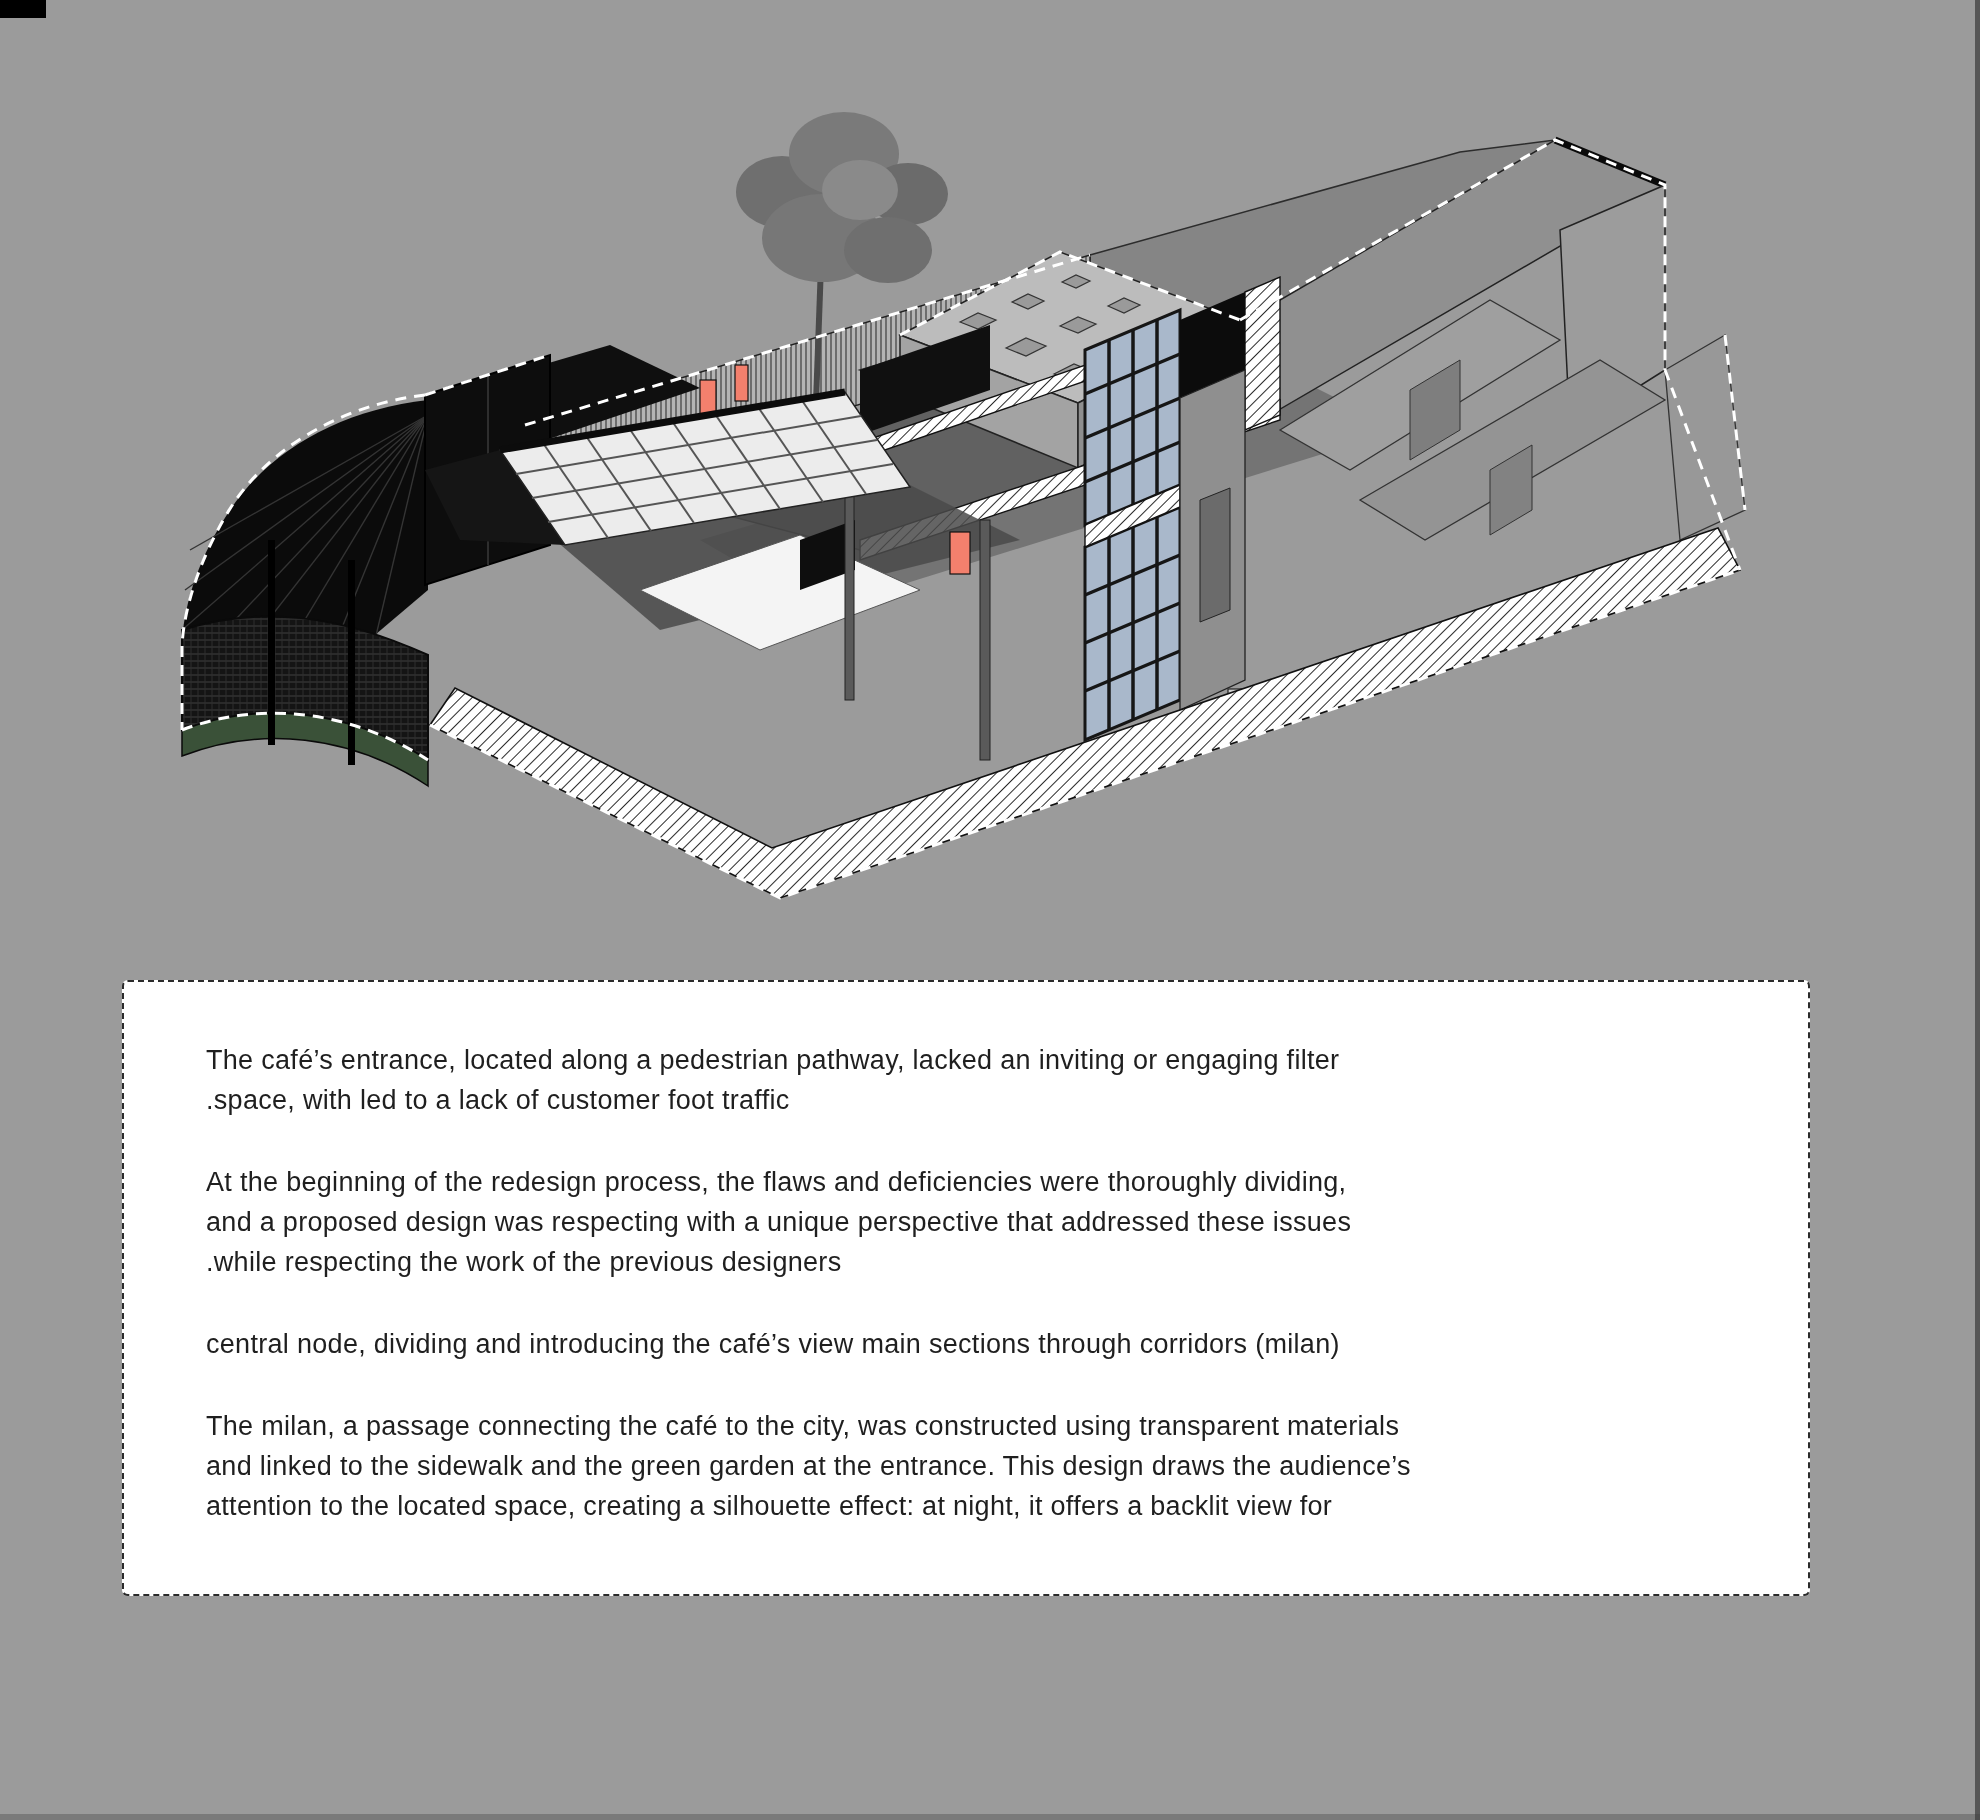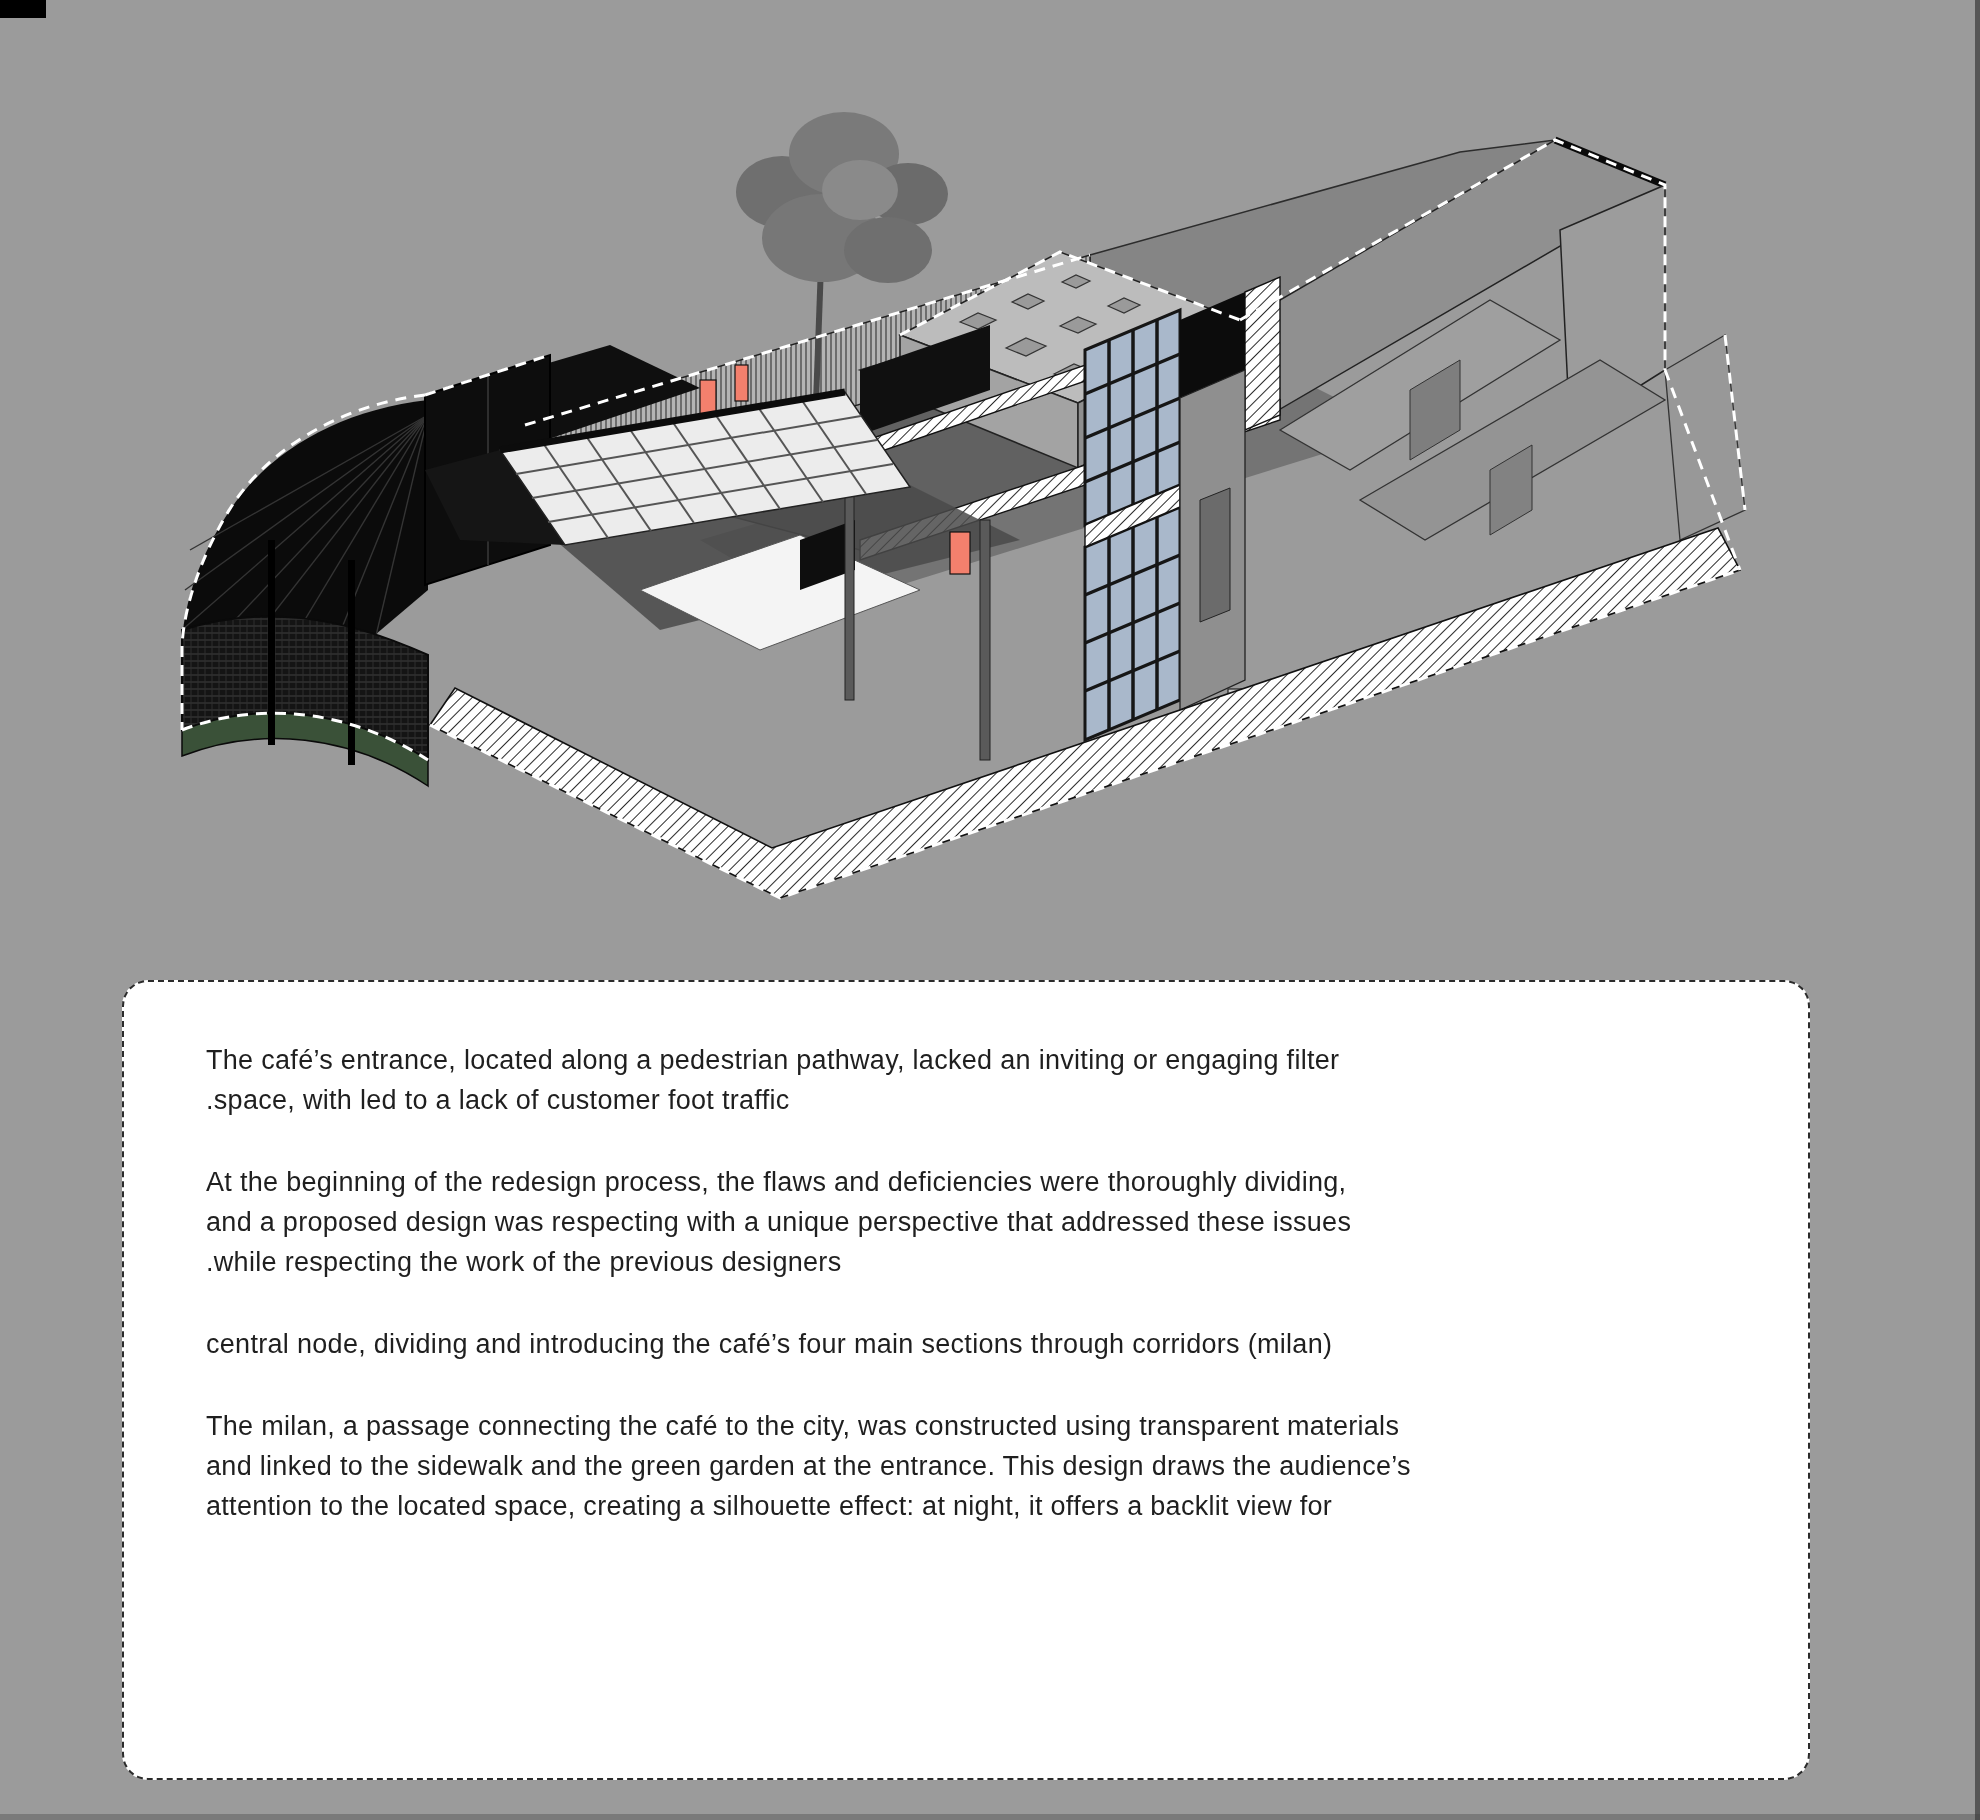--- a/index.html
+++ b/index.html
@@ -8,22 +8,22 @@
     background:#9b9b9b;
     font-family:"Liberation Sans", sans-serif;
   }
   .corner-chip{position:absolute;left:0;top:0;width:46px;height:18px;background:#000;}
   .edge-right{position:absolute;right:0;top:0;width:5px;height:100%;background:#1d1d1d;opacity:.55;}
   .edge-bottom{position:absolute;left:0;bottom:0;width:100%;height:6px;background:#3c3c3c;opacity:.35;}
 
   .illustration{position:absolute;left:160px;top:70px;width:1600px;height:840px;}
 
   .description-panel{
-    position:absolute;left:122px;top:980px;width:1688px;height:800px;
-    background:#ffffff;border:2px dashed #2b2b2b;border-radius:26px;
+    position:absolute;left:122px;top:980px;width:1688px;height:616px;
+    background:#ffffff;border:2px dashed #2b2b2b;border-radius:6px;
     box-sizing:border-box;padding:58px 82px 0 82px;
   }
   .description-panel p{
     margin:0 0 42px 0;
     font-size:27px;line-height:40px;color:#1f1f1f;letter-spacing:.3px;
   }
   .description-panel p span{display:block;white-space:nowrap;}
 </style>
 </head>
 <body>
@@ -214,20 +214,20 @@
   <p>
     <span>The café’s entrance, located along a pedestrian pathway, lacked an inviting or engaging filter</span>
     <span>.space, with led to a lack of customer foot traffic</span>
   </p>
   <p>
     <span>At the beginning of the redesign process, the flaws and deficiencies were thoroughly dividing,</span>
     <span>and a proposed design was respecting with a unique perspective that addressed these issues</span>
     <span>.while respecting the work of the previous designers</span>
   </p>
   <p>
-    <span>central node, dividing and introducing the café’s four main sections through corridors (milan)</span>
+    <span>central node, dividing and introducing the café’s view main sections through corridors (milan)</span>
   </p>
   <p>
     <span>The milan, a passage connecting the café to the city, was constructed using transparent materials</span>
     <span>and linked to the sidewalk and the green garden at the entrance. This design draws the audience’s</span>
     <span>attention to the located space, creating a silhouette effect: at night, it offers a backlit view for</span>
   </p>
 </div>
 
 </body></html>

